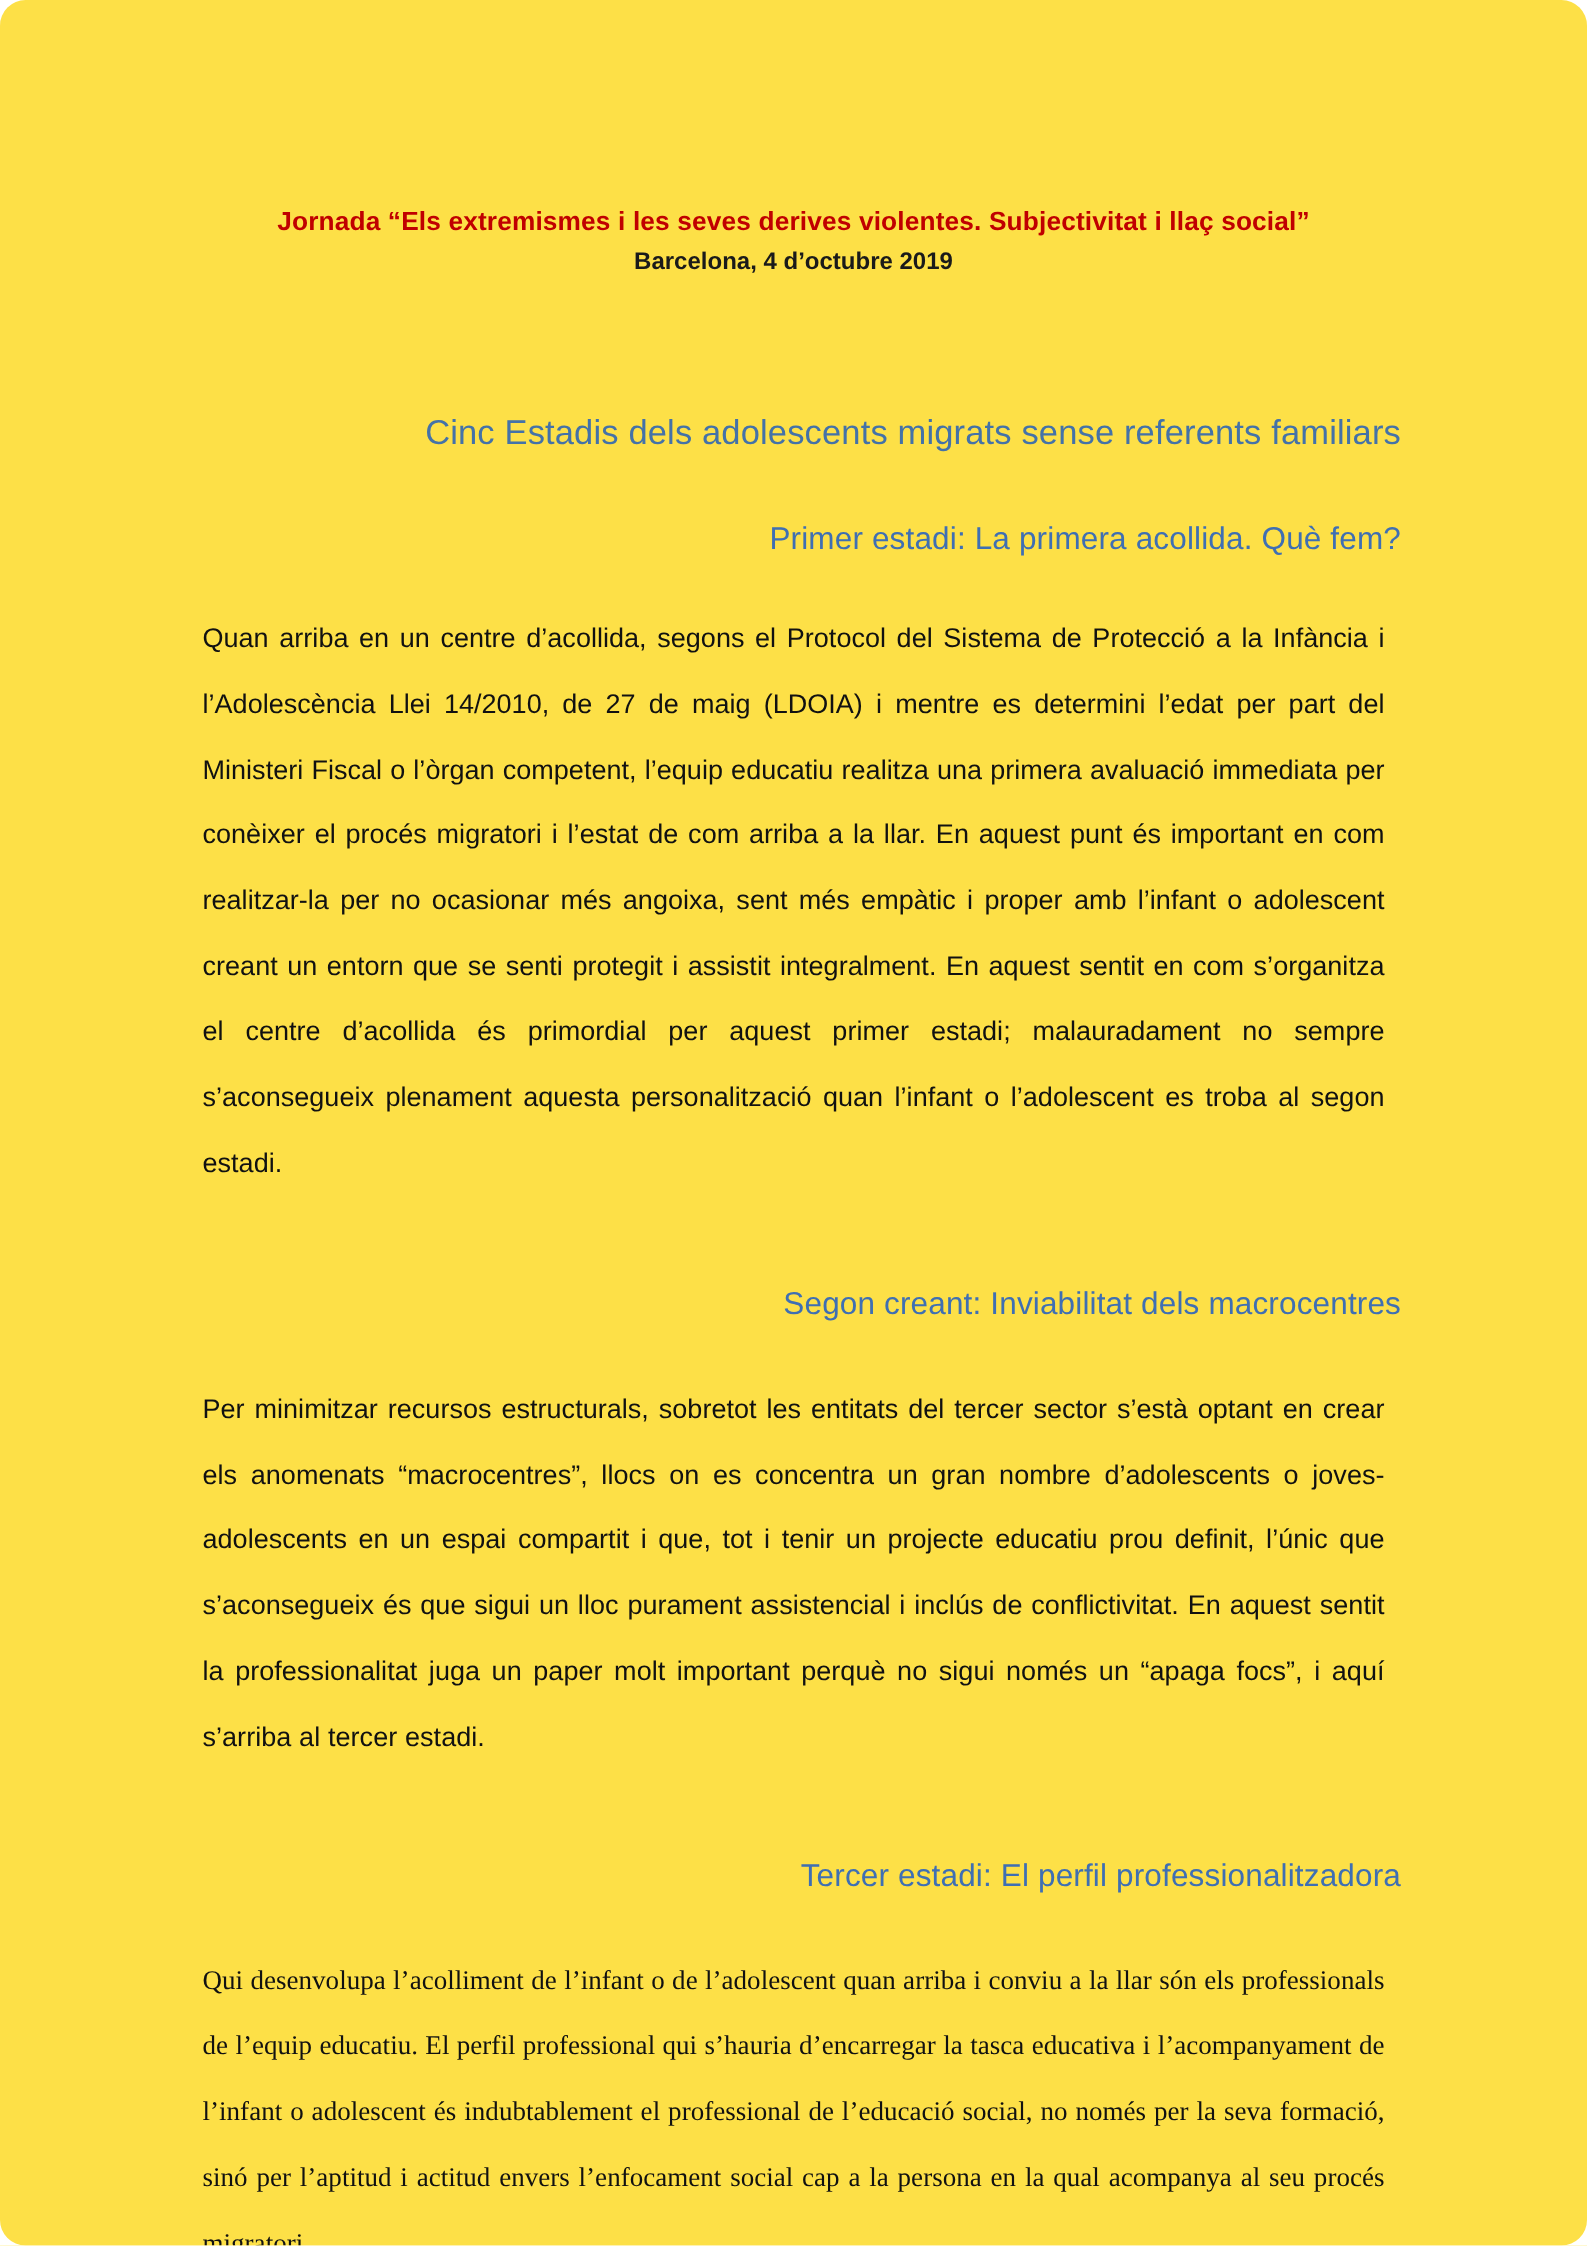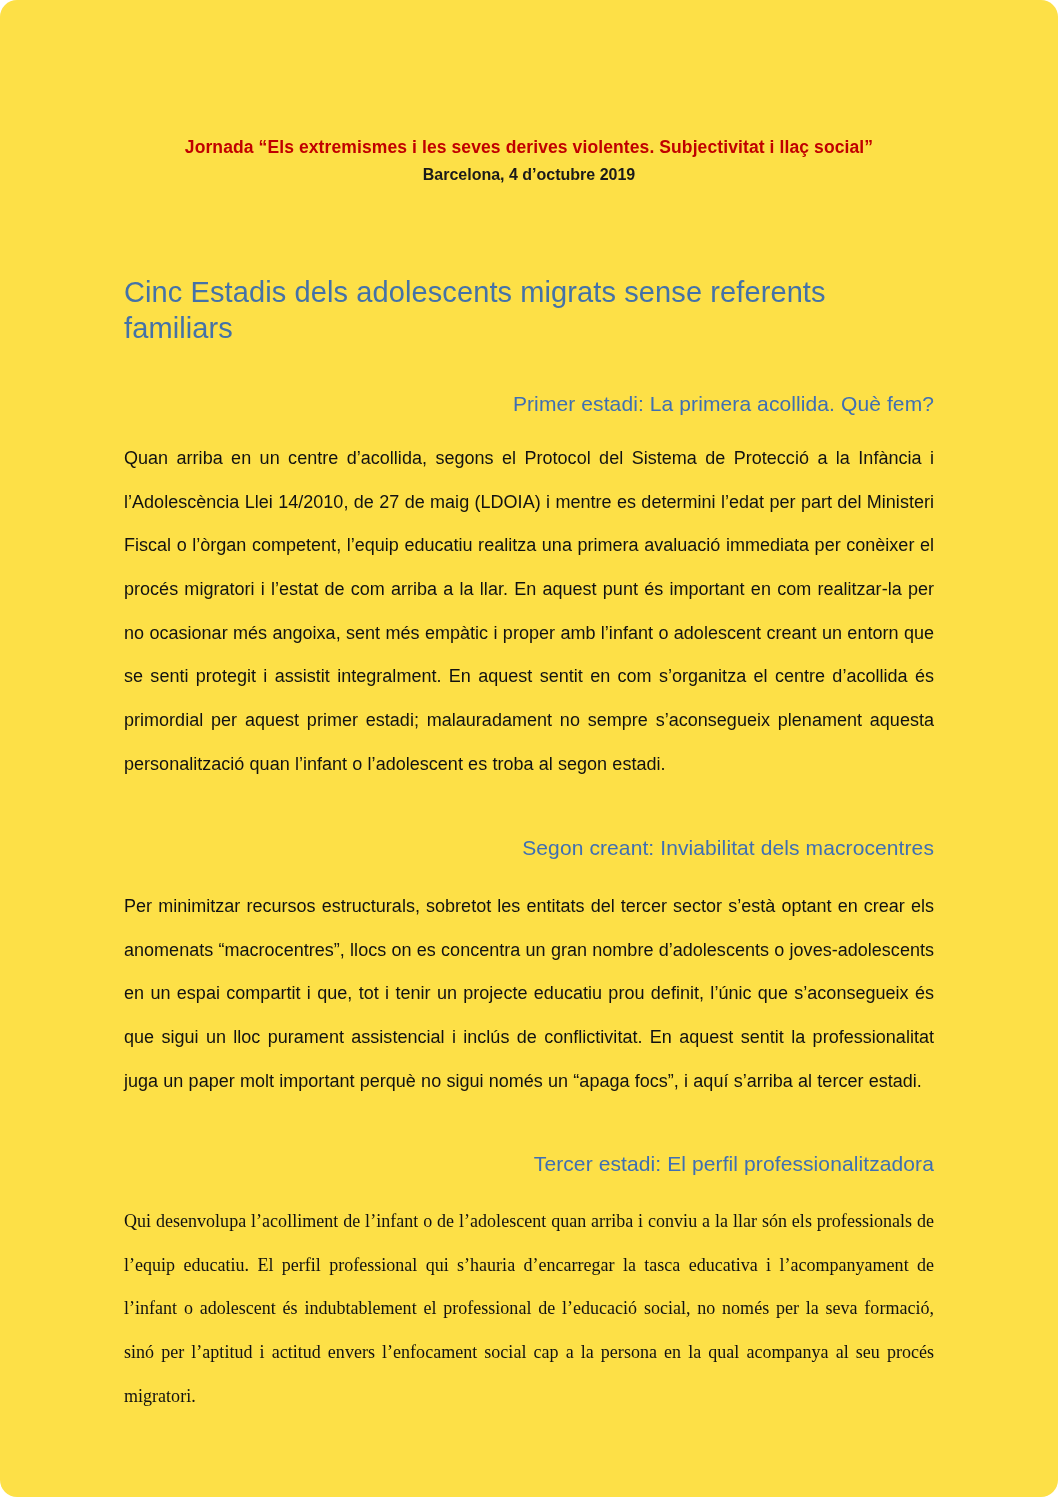--- a/index.html
+++ b/index.html
@@ -48,22 +48,22 @@
     font-weight: bold;
     color: #1a1a1a;
     line-height: 1.4;
     margin: 4px 0 0 0;
   }
 
   
   .doc-title {
     margin: 0;
     padding-top: 88px;
-    text-align: left;
-    font-size: 29px;
+    text-align: right;
+    font-size: 23px;
     font-weight: normal;
     color: #4472A8;
     line-height: 1.25;
     letter-spacing: 0.1px;
   }
 
   
   .section-heading {
     margin: 0;
     font-size: 21px;
@@ -73,21 +73,21 @@
     letter-spacing: 0.1px;
     text-align: right;
   }
 
   .heading-1 { padding-top: 43px; }
   .heading-2 { padding-top: 47px; }
   .heading-3 { padding-top: 46px; }
 
   
   .body-paragraph {
-    margin: 0;
+    margin: 11px;
     font-size: 18px;
     font-weight: normal;
     color: #111111;
     text-align: justify;
     text-justify: inter-word;
     line-height: 2.43;
     letter-spacing: 0.02px;
     word-spacing: 0.2px;
   }
 

